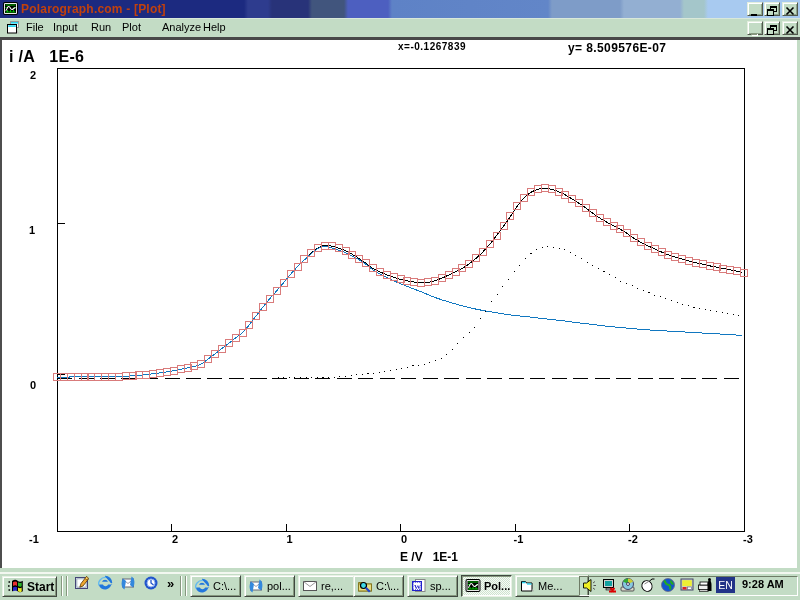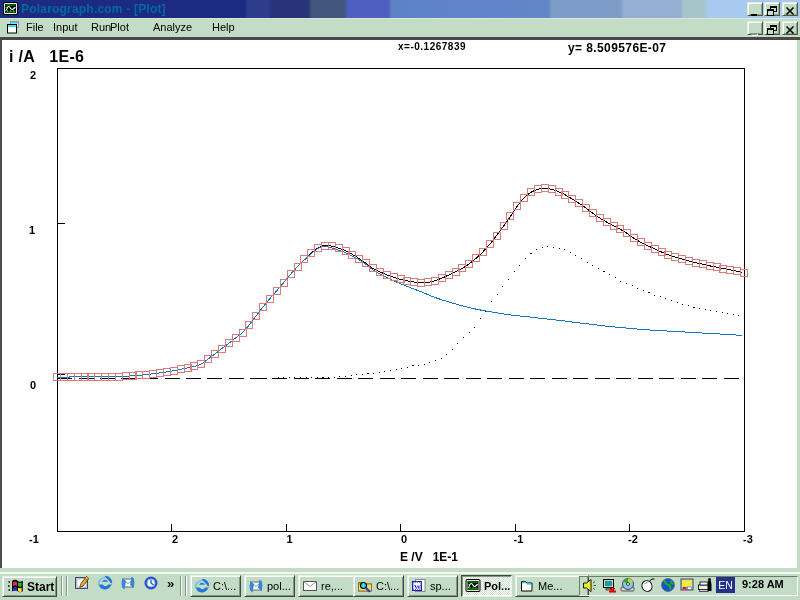--- a/index.html
+++ b/index.html
@@ -4,21 +4,21 @@
 font-family:"Liberation Sans",sans-serif;}
 *{box-sizing:border-box;}
 .abs{position:absolute;}
 #screen{position:relative;width:800px;height:600px;}
 
 #titlebar{left:0;top:0;width:800px;height:18px;
 background:linear-gradient(to right,#1c2a80 0%,#1c2a80 30.5%,#2e3c8e 31%,#2e3c8e 33.5%,
 #283379 34%,#283379 38.5%,#41557d 39%,#41557d 43%,#4d5fc0 43.5%,#4d5fc0 48.5%,
 #5e82c6 49%,#6286c8 68.5%,#7e9cc8 69%,#7e9cc8 77.5%,#93afd2 78%,#93afd2 85%,
 #a4c6ca 85.5%,#a4c6ca 88%,#a8caf0 88.5%,#a8caf0 100%);}
-#title-text{left:21px;top:2px;color:#0369a1;font-size:12px;font-weight:bold;letter-spacing:.2px;}
+#title-text{left:21px;top:2px;color:#c2410c;font-size:12px;font-weight:bold;letter-spacing:.2px;}
 .winbtn{width:16px;height:14px;background:#c3dcc5;border:1px solid;
 border-color:#e2eede #50584c #50584c #e2eede;box-shadow:inset 1px 1px 0 #fff, inset -1px -1px 0 #8fa48d;}
 
 #menubar{left:0;top:18px;width:800px;height:19px;background:#c3dcc5;border-top:1px solid #d9e8da;}
 .menuitem{top:3px;font-size:11px;color:#000;}
 #clientborder{left:0;top:37px;width:800px;height:2.5px;background:#484848;}
 #leftedge{left:0;top:40px;width:2px;height:528px;background:#4d4d4d;}
 #rightedge{left:797px;top:40px;width:3px;height:528px;background:#c3dcc5;}
 #bottomedge{left:0;top:568px;width:800px;height:4px;background:#c3dcc5;}
 #client{left:2px;top:40px;width:795px;height:528px;background:#fff;}
@@ -69,23 +69,23 @@
   <svg class="abs" style="left:5px;top:20px" width="15" height="15">
       <rect x="5.5" y="1.5" width="8" height="6" fill="#fff" stroke="#999"></rect>
 <rect x="6" y="2" width="7" height="1.6" fill="#2cd4f0"></rect>
 <rect x="2.5" y="4.5" width="9" height="8.5" fill="#fff" stroke="#000"></rect>
 <rect x="3.2" y="5.2" width="7.6" height="1.8" fill="#2cd4f0"></rect>
 <path d="M12 10l2.3 3.5h-2.3z" fill="#bbb"></path>
     </svg>
   <div class="abs menuitem" style="left:26px;top:21px">File</div>
   <div class="abs menuitem" style="left:53px;top:21px">Input</div>
   <div class="abs menuitem" style="left:91px;top:21px">Run</div>
-  <div class="abs menuitem" style="left:110px;top:21px">Plot</div>
-  <div class="abs menuitem" style="left:153px;top:21px">Analyze</div>
-  <div class="abs menuitem" style="left:212px;top:21px">Help</div>
+  <div class="abs menuitem" style="left:122px;top:21px">Plot</div>
+  <div class="abs menuitem" style="left:162px;top:21px">Analyze</div>
+  <div class="abs menuitem" style="left:203px;top:21px">Help</div>
   <div class="abs winbtn" style="left:747px;top:21px"><svg width="14" height="12">
         <rect x="4" y="10" width="6" height="2" fill="#fff"></rect>
         <rect x="3" y="9" width="6" height="2" fill="#86987f"></rect>
       </svg></div>
   <div class="abs winbtn" style="left:764px;top:21px"><svg width="14" height="12">
         <g shape-rendering="crispEdges">
           <rect x="5.5" y="1.5" width="6" height="5" fill="none" stroke="#000"></rect>
 <rect x="5" y="1" width="7" height="1.6" fill="#000"></rect>
 <rect x="2.5" y="4.5" width="6" height="5.5" fill="#c3dcc5" stroke="#000"></rect>
 <rect x="2" y="4" width="7" height="1.6" fill="#000"></rect>

